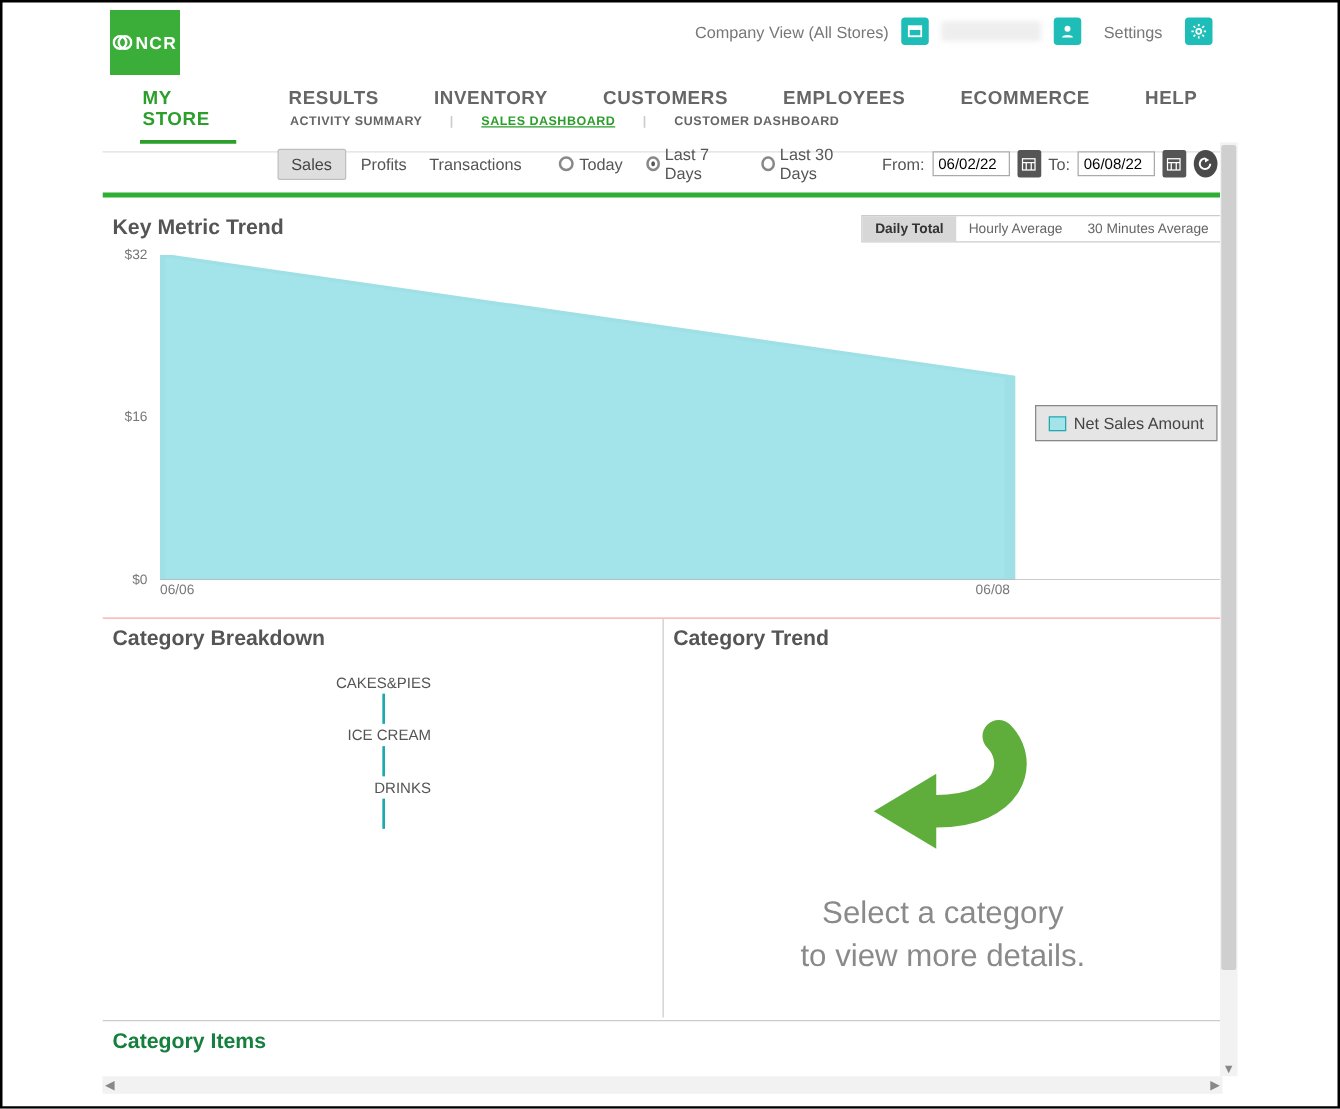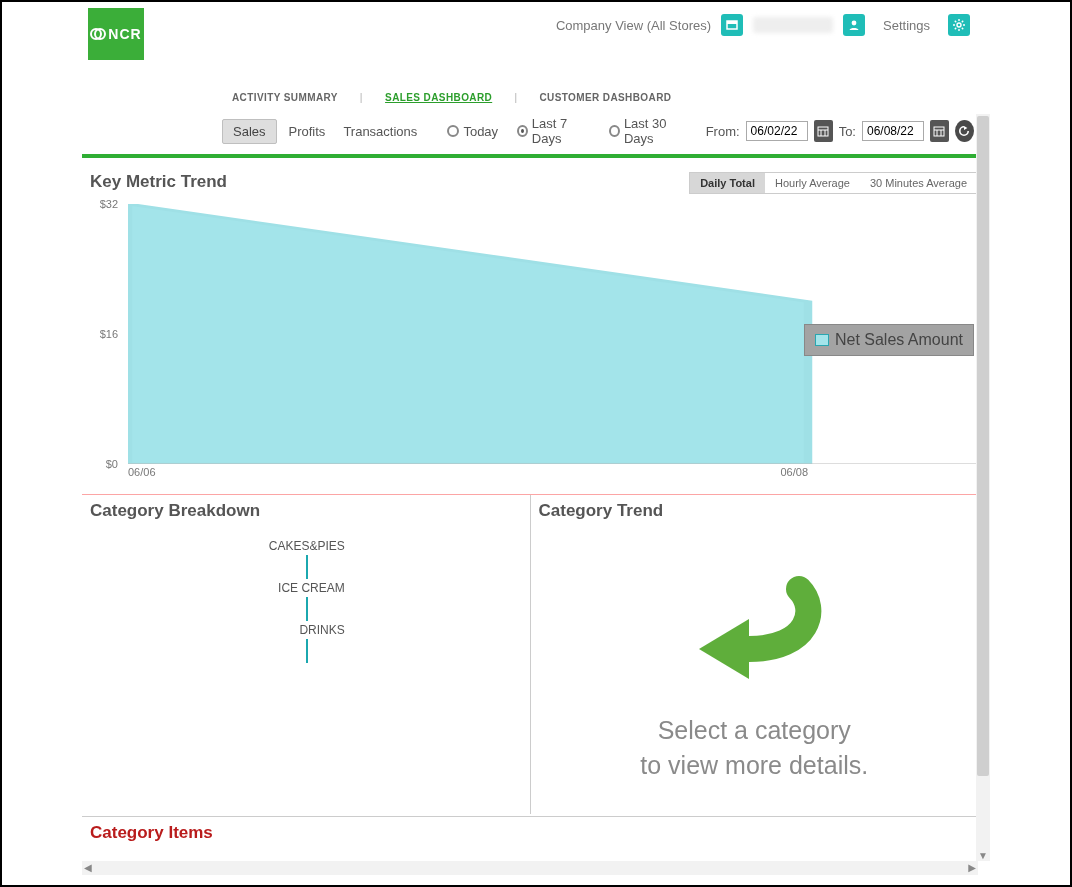--- a/index.html
+++ b/index.html
@@ -153,36 +153,36 @@
   .toggle-group .sel{background:#d7d7d7;color:#333;font-weight:600;}
 
   
   .chartwrap { position:relative; height: 280px; margin: 8px 0 10px 0; }
   .yaxis { position:absolute; left:0; top:0; bottom:20px; width:40px; }
   .ylab { position:absolute; right:4px; font-size:11px; color:#777; transform:translateY(-50%);}
   .plot { position:absolute; left:46px; right:0; top:0; bottom:20px;}
   .xaxis { position:absolute; left:46px; right:170px; bottom:0; height:18px; font-size:11px; color:#777;}
   .legend {
     position:absolute; right:4px; top:120px;
-    border:1px solid #888; padding:6px 10px; font-size:16px; color:#444; background:#a3a3a3;
+    border:1px solid #888; padding:6px 10px; font-size:13px; color:#444; background:#e5e5e5;
     display:flex; align-items:center; gap:6px;
   }
   .swatch{width:14px;height:12px;background:#a3e4ea;border:1px solid #2aa6b0;display:inline-block;}
 
   .two-col { display:flex; border-top:1px solid #fca5a5; margin-top:6px; height:320px;}
   .col { flex:1; padding:6px 8px 4px 8px; }
   .col.left{border-right:1px solid #ccc;}
   .barrow{display:flex;align-items:center;height:42px;flex-direction:column;}
   .barlab{width:90px;text-align:right;font-size:12px;color:#555;padding-right:6px;}
   .bartrack{flex:1;position:relative;height:28px;}
   .bar{position:absolute;left:0;top:2px;bottom:2px;background:#6fd4d9;border:1px solid #1ba8af;}
   .trend-msg{ text-align:center; color:#8a8a8a; font-size:25px; line-height:1.4; margin-top:24px;}
   .arrow-svg{display:block;margin:44px auto 10px auto;}
 
-  .cat-items-bar{ border-top:1px solid #ccc; margin-top:2px; padding:6px 8px; font-size:17px;font-weight:700;color:#b91c1c;}
+  .cat-items-bar{ border-top:1px solid #ccc; margin-top:2px; padding:6px 8px; font-size:17px;font-weight:700;color:#15803d;}
 </style>
 </head>
 <body>
 
 <div class="frame">
 
   <div class="logo">
     <svg width="16" height="16" viewBox="0 0 16 16">
       <circle cx="6" cy="8" r="5" fill="none" stroke="#fff" stroke-width="2"></circle>
       <circle cx="10" cy="8" r="5" fill="none" stroke="#fff" stroke-width="2"></circle>
@@ -216,20 +216,29 @@
             <line x1="10" y1="6" x2="12" y2="6"></line>
             <line x1="1.8" y1="1.8" x2="3.2" y2="3.2"></line>
             <line x1="8.8" y1="8.8" x2="10.2" y2="10.2"></line>
             <line x1="1.8" y1="10.2" x2="3.2" y2="8.8"></line>
             <line x1="8.8" y1="3.2" x2="10.2" y2="1.8"></line>
           </g>
         </svg>
     </span>
   </div>
 
+  <div class="mainnav">
+    <span class="tab active">MY STORE</span>
+    <span class="tab">RESULTS</span>
+    <span class="tab">INVENTORY</span>
+    <span class="tab">CUSTOMERS</span>
+    <span class="tab">EMPLOYEES</span>
+    <span class="tab">ECOMMERCE</span>
+    <span class="tab">HELP</span>
+  </div>
 
   <div class="subnav">
     <span>ACTIVITY SUMMARY</span>
     <span class="sep">|</span>
     <span class="active">SALES DASHBOARD</span>
     <span class="sep">|</span>
     <span>CUSTOMER DASHBOARD</span>
   </div>
 
   <div class="scrollarea">

